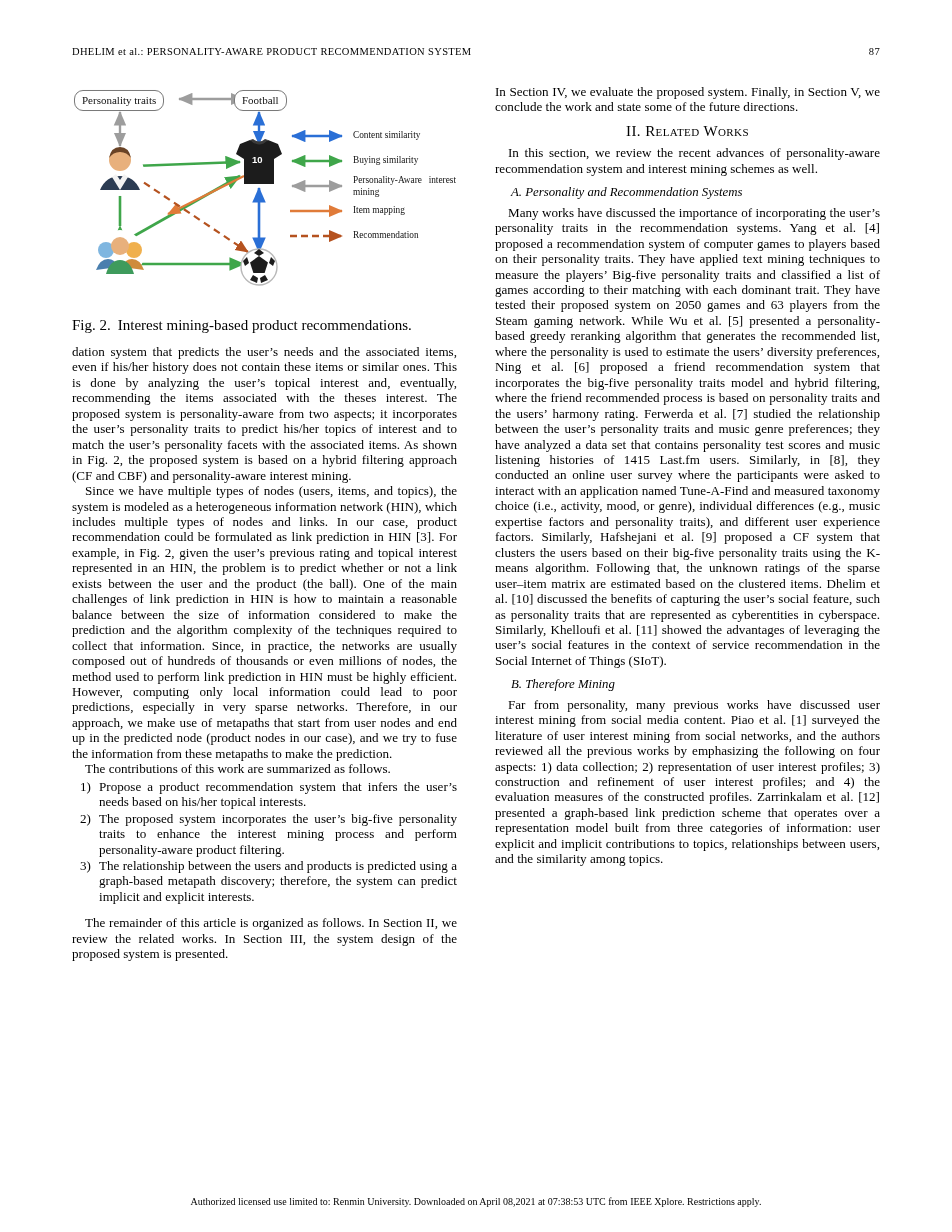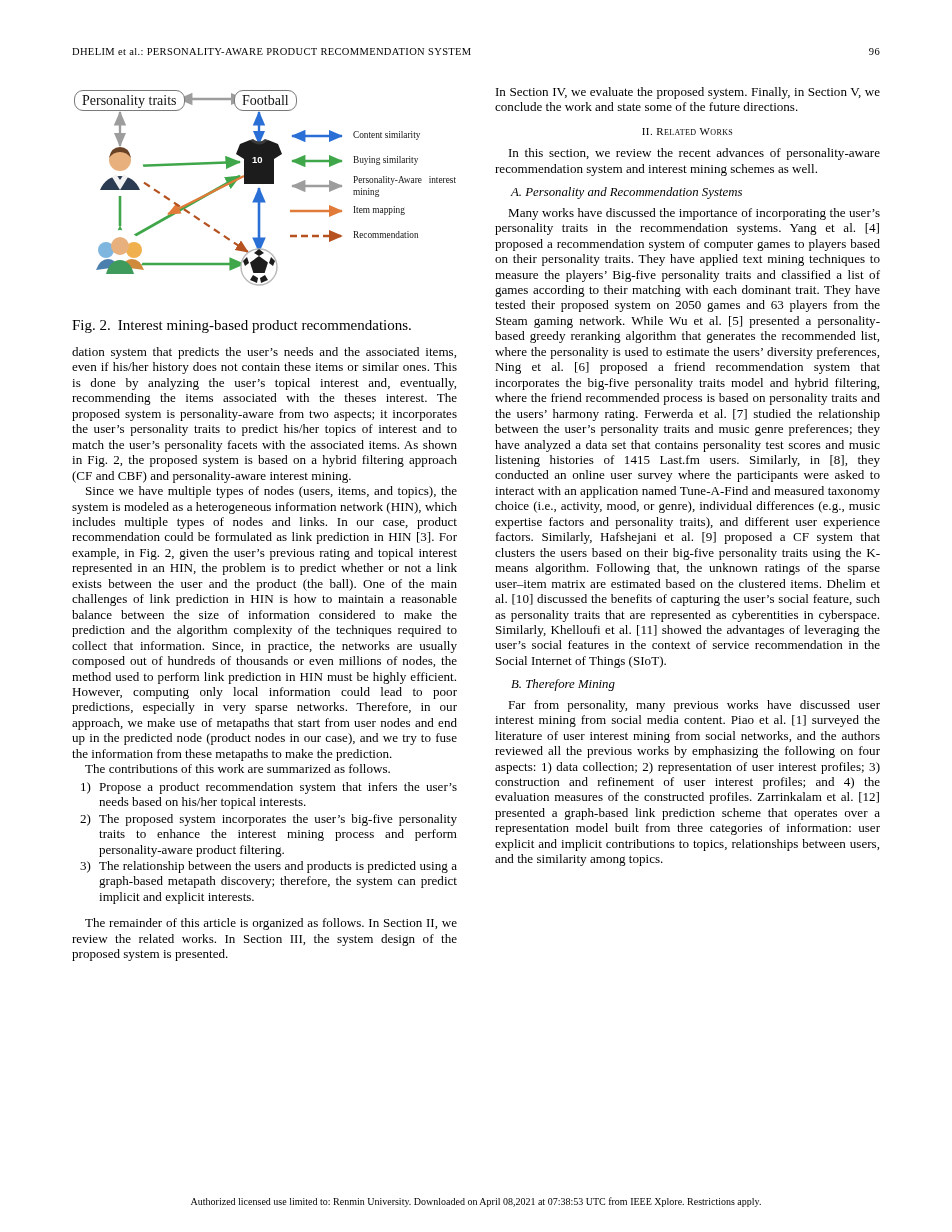--- a/index.html
+++ b/index.html
@@ -80,21 +80,21 @@
     margin-bottom: 12px;
     text-indent: 0;
   }
   .fig-caption .lbl { margin-right: 7px; }
 
   .node-box {
     position: absolute;
     border: 1px solid #7a7a7a;
     border-radius: 9px;
     background: #ffffff;
-    font-size: 14px;
+    font-size: 11px;
     font-family: "Liberation Serif", serif;
     padding: 2px 7px;
     white-space: nowrap;
     color: #111;
     box-shadow: 0 0 0 0.5px rgba(0,0,0,0.02);
   }
 
   .legend {
     position: absolute;
     left: 214px;
@@ -116,21 +116,21 @@
     flex: 0 0 62px;
   }
   .legend-label {
     margin-left: 5px;
     color: #111;
   }
   .legend-label.two-line { line-height: 12px; }
 
   .sec-head {
     text-align: center;
-    font-size: 11px;
+    font-size: 15px;
     letter-spacing: 0.4px;
     margin: 9px 0 6px 0;
     text-indent: 0;
     font-variant: small-caps;
   }
   .sub-head {
     font-style: italic;
     font-size: 12.8px;
     margin: 9px 0 4px 16px;
     text-indent: 0;
@@ -162,21 +162,21 @@
   }
   svg { display: block; }
 </style>
 </head>
 <body>
 
 <div class="page">
 
   <div class="running-head">
     <span class="rh-title">DHELIM et al.: PERSONALITY-AWARE PRODUCT RECOMMENDATION SYSTEM</span>
-    <span class="rh-page">96</span>
+    <span class="rh-page">87</span>
   </div>
 
   <div class="columns">
 
     <div class="col col-left">
 
       <div class="figure">
         <div class="fig-canvas">
 
           <svg width="385" height="215" viewBox="0 0 385 215">

